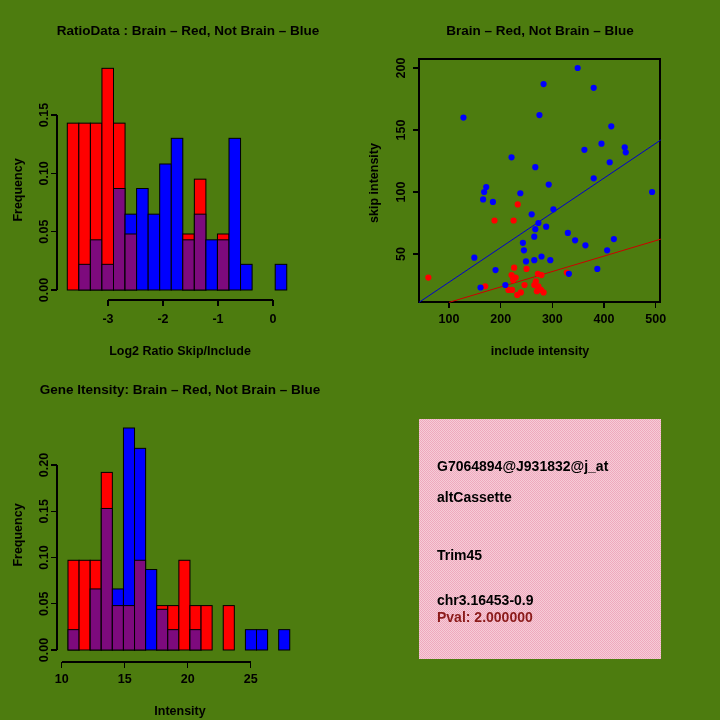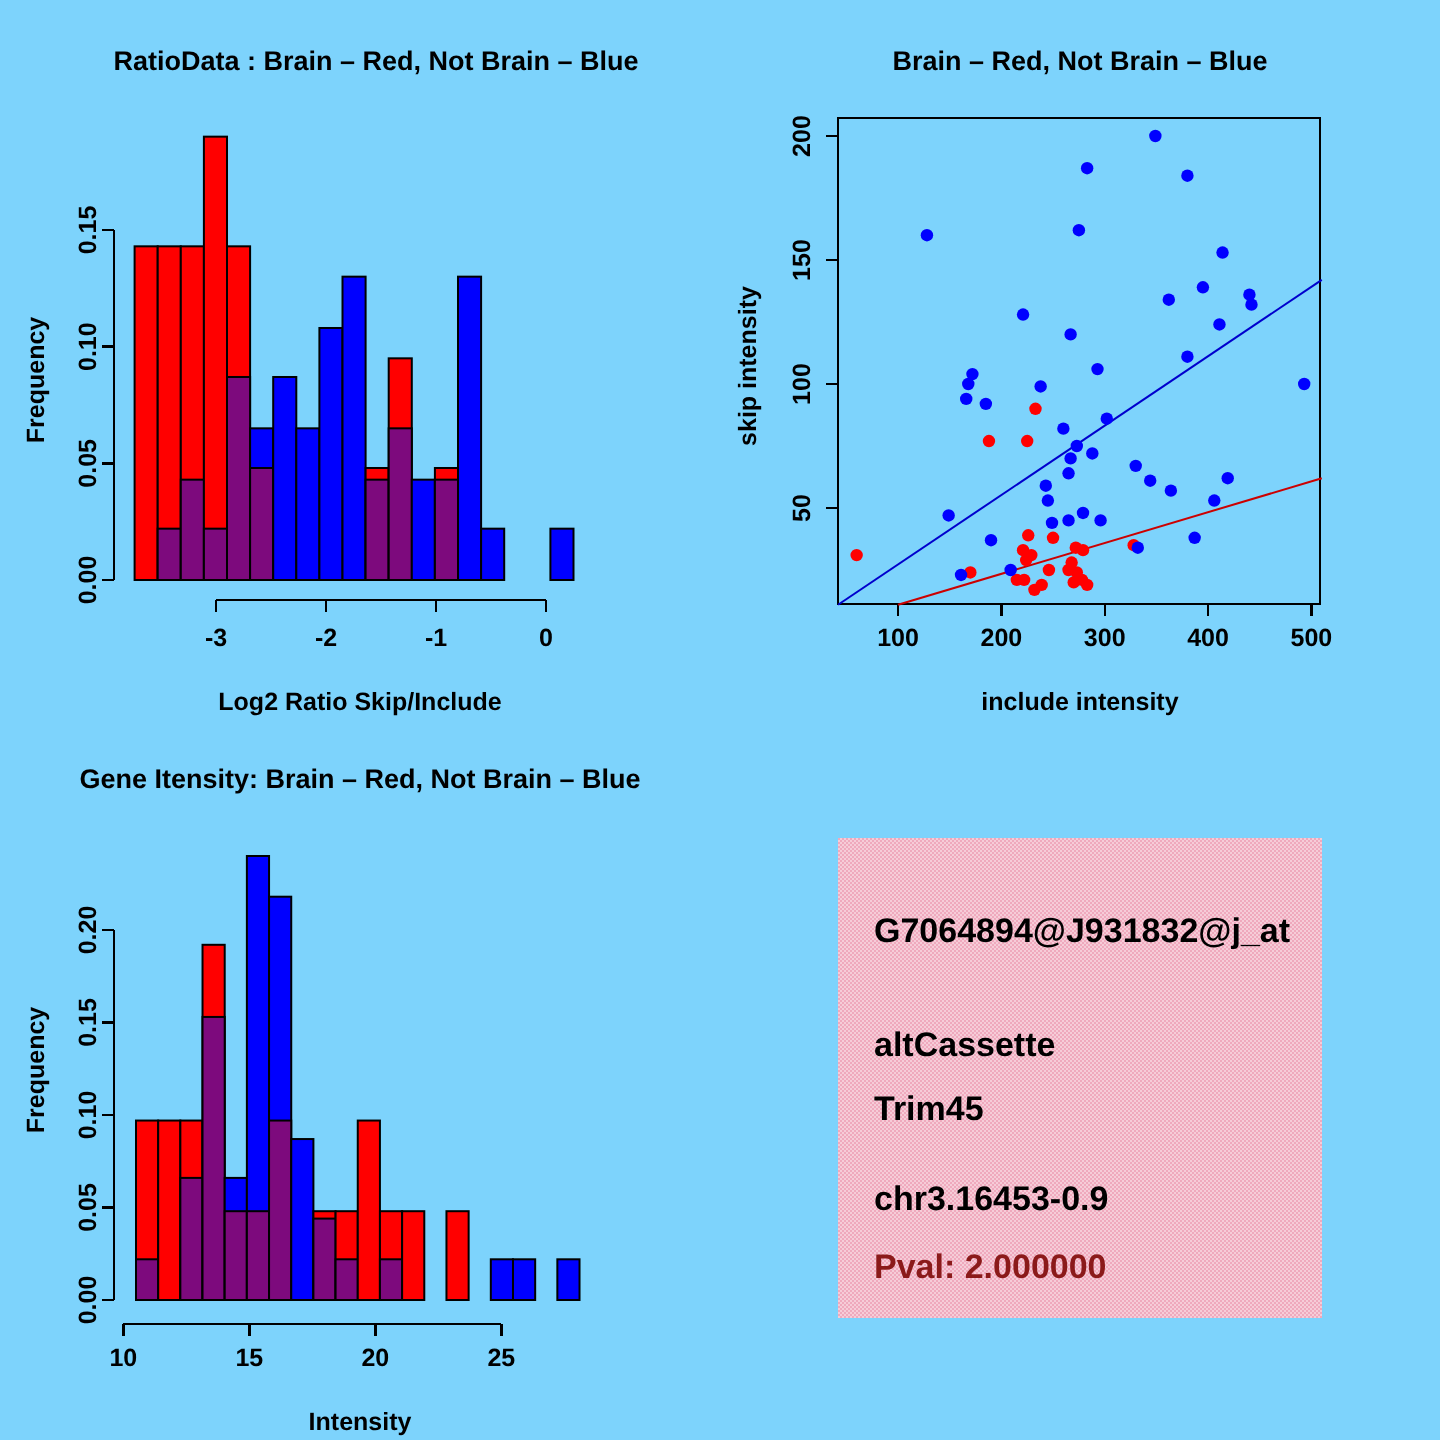--- a/index.html
+++ b/index.html
@@ -1,25 +1,25 @@
 <!DOCTYPE html>
 <html><head>
 <meta charset="utf-8">
 <style>
   html,body{margin:0;padding:0;background:#ffffff;}
-  .page{position:relative;width:720px;height:720px;background:#7dd3fc;overflow:hidden;
+  .page{position:relative;width:720px;height:720px;background:#4d7c0f;overflow:hidden;
         font-family:"Liberation Sans","DejaVu Sans",sans-serif;}
   svg{position:absolute;left:0;top:0;}
   svg text{font-family:"Liberation Sans","DejaVu Sans",sans-serif;font-weight:bold;fill:#000;}
   .title{font-size:13.5px;}
   .axis-label{font-size:12.5px;}
   .tick-label{font-size:12.5px;}
   .info-box{position:absolute;left:419px;top:419px;width:242px;height:240px;
             background-size:2px 2px;}
-  .info-line{position:absolute;left:18px;font-size:17px;font-weight:bold;color:#000;
+  .info-line{position:absolute;left:18px;font-size:14px;font-weight:bold;color:#000;
              line-height:14px;white-space:nowrap;}
 </style>
 </head>
 <body>
 
 <div class="page">
   <svg width="720" height="720" viewBox="0 0 720 720">
 
     <text class="title" x="188" y="35" text-anchor="middle">RatioData : Brain – Red, Not Brain – Blue</text>
     <text class="axis-label" x="180" y="355" text-anchor="middle">Log2 Ratio Skip/Include</text>
@@ -213,18 +213,18 @@
         <rect x="201.05600000000004" y="605.6" width="11.088" height="44.39999999999998" fill="#ff0000" stroke="#000" stroke-width="1"></rect>
         <rect x="223.23200000000003" y="605.6" width="11.088" height="44.39999999999998" fill="#ff0000" stroke="#000" stroke-width="1"></rect>
         <rect x="245.40799999999996" y="629.65" width="11.088" height="20.350000000000023" fill="#0000ff" stroke="#000" stroke-width="1"></rect>
         <rect x="256.496" y="629.65" width="11.088" height="20.350000000000023" fill="#0000ff" stroke="#000" stroke-width="1"></rect>
         <rect x="278.67199999999997" y="629.65" width="11.088" height="20.350000000000023" fill="#0000ff" stroke="#000" stroke-width="1"></rect>
       </g>
   </svg>
 
   <div class="info-box" id="info-box" style="background-image: repeating-conic-gradient(rgb(246, 204, 216) 0%, rgb(246, 204, 216) 25%, rgb(239, 169, 189) 0%, rgb(239, 169, 189) 50%);">
     <div class="info-line" style="top:40px">G7064894@J931832@j_at</div>
-    <div class="info-line" style="top:97px">altCassette</div>
+    <div class="info-line" style="top:71px">altCassette</div>
     <div class="info-line" style="top:129px">Trim45</div>
     <div class="info-line" style="top:174px">chr3.16453-0.9</div>
-    <div class="info-line" id="info-pval" style="top: 208px; color: rgb(139, 26, 26);">Pval: 2.000000</div>
+    <div class="info-line" id="info-pval" style="top: 191px; color: rgb(139, 26, 26);">Pval: 2.000000</div>
   </div>
 </div>
 
 </body></html>

